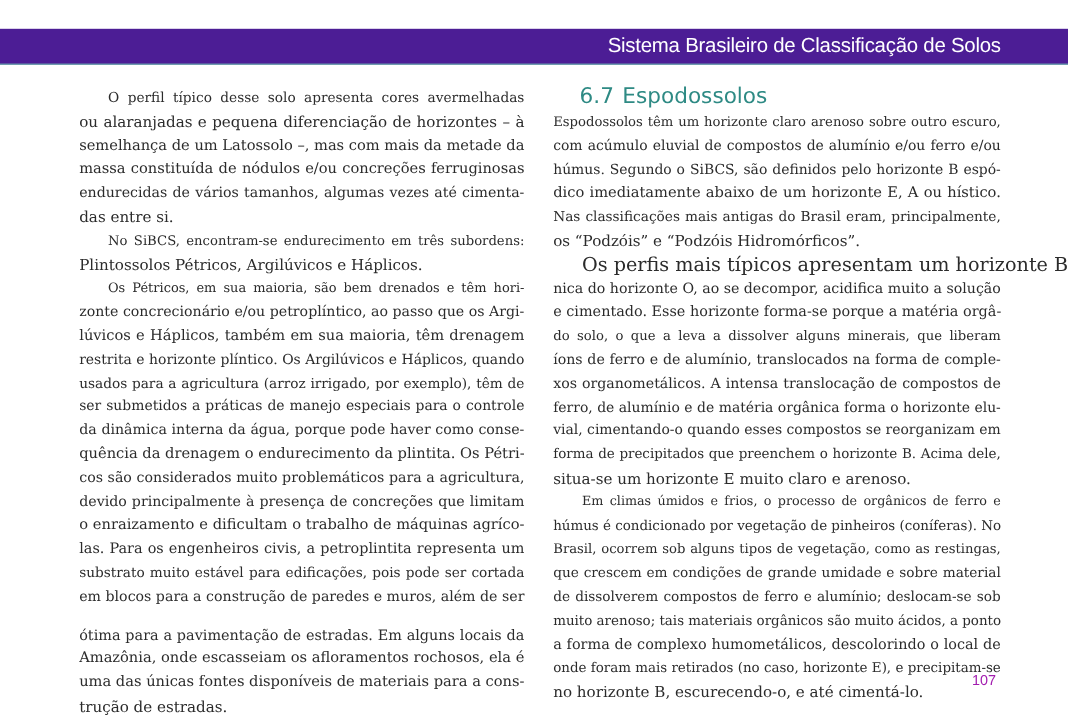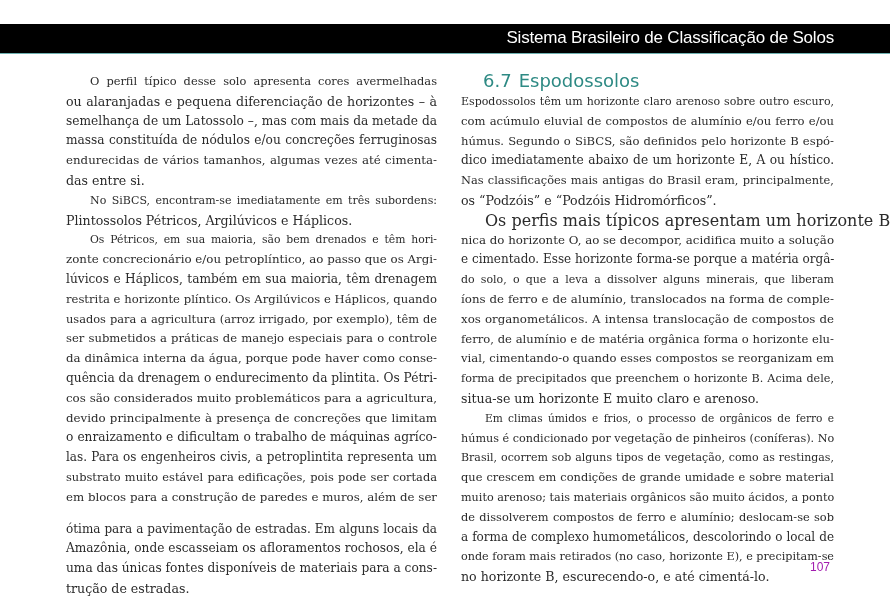--- a/index.html
+++ b/index.html
@@ -82,35 +82,35 @@
       left: 810px;
       top: 560px;
       font-family: "Liberation Sans", "DejaVu Sans", sans-serif;
       font-size: 12px;
       color: #a21caf;
     }
   </style>
 </head>
 <body>
 
-<div class="header-band" style="background: #000000;">
+<div class="header-band" style="background: #4c1d95;">
   <span class="header-title">Sistema Brasileiro de Classificação de Solos</span>
 </div>
 
 <div class="column col-left">
   <div>
       <span class="line indent" style="display: block; font-size: 11.4px;">O perfil típico desse solo apresenta cores avermelhadas</span>
       <span class="line" style="display: block;">ou alaranjadas e pequena diferenciação de horizontes – à</span>
       <span class="line" style="display: block; font-size: 12.2px;">semelhança de um Latossolo –, mas com mais da metade da</span>
       <span class="line" style="display: block; font-size: 12.2px;">massa constituída de nódulos e/ou concreções ferruginosas</span>
       <span class="line" style="display: block; font-size: 11.8px;">endurecidas de vários tamanhos, algumas vezes até cimenta-</span>
       <span class="line last" style="display: block;">das entre si.</span>
     </div>
   <div>
-      <span class="line indent" style="display: block; font-size: 11px;">No SiBCS, encontram-se imediatamente em três subordens:</span>
+      <span class="line indent" style="display: block; font-size: 11px;">No SiBCS, encontram-se endurecimento em três subordens:</span>
       <span class="line last" style="display: block;">Plintossolos Pétricos, Argilúvicos e Háplicos.</span>
     </div>
   <div>
       <span class="line indent" style="display: block; font-size: 10.8px;">Os Pétricos, em sua maioria, são bem drenados e têm hori-</span>
       <span class="line" style="display: block; font-size: 11.8px;">zonte concrecionário e/ou petroplíntico, ao passo que os Argi-</span>
       <span class="line" style="display: block; font-size: 12.2px;">lúvicos e Háplicos, também em sua maioria, têm drenagem</span>
       <span class="line" style="display: block; font-size: 11.6px;">restrita e horizonte plíntico. Os Argilúvicos e Háplicos, quando</span>
       <span class="line" style="display: block; font-size: 11.4px;">usados para a agricultura (arroz irrigado, por exemplo), têm de</span>
       <span class="line" style="display: block; font-size: 11.6px;">ser submetidos a práticas de manejo especiais para o controle</span>
       <span class="line" style="display: block; font-size: 11.8px;">da dinâmica interna da água, porque pode haver como conse-</span>
@@ -150,21 +150,21 @@
       <span class="line" style="display: block; font-size: 11.6px;">ferro, de alumínio e de matéria orgânica forma o horizonte elu-</span>
       <span class="line" style="display: block; font-size: 11.6px;">vial, cimentando-o quando esses compostos se reorganizam em</span>
       <span class="line" style="display: block; font-size: 11.2px;">forma de precipitados que preenchem o horizonte B. Acima dele,</span>
       <span class="line last" style="display: block;">situa-se um horizonte E muito claro e arenoso.</span>
     </div>
   <div>
       <span class="line indent" style="display: block; font-size: 10.6px;">Em climas úmidos e frios, o processo de orgânicos de ferro e</span>
       <span class="line" style="display: block; font-size: 11.2px;">húmus é condicionado por vegetação de pinheiros (coníferas). No</span>
       <span class="line" style="display: block; font-size: 11px;">Brasil, ocorrem sob alguns tipos de vegetação, como as restingas,</span>
       <span class="line" style="display: block; font-size: 11.4px;">que crescem em condições de grande umidade e sobre material</span>
+      <span class="line" style="display: block; font-size: 11.4px;">de dissolverem compostos de ferro e alumínio; deslocam-se sob</span>
       <span class="line" style="display: block; font-size: 11.2px;">muito arenoso; tais materiais orgânicos são muito ácidos, a ponto</span>
-      <span class="line" style="display: block; font-size: 11.4px;">de dissolverem compostos de ferro e alumínio; deslocam-se sob</span>
       <span class="line" style="display: block; font-size: 12px;">a forma de complexo humometálicos, descolorindo o local de</span>
       <span class="line" style="display: block; font-size: 11.2px;">onde foram mais retirados (no caso, horizonte E), e precipitam-se</span>
       <span class="line last" style="display: block;">no horizonte B, escurecendo-o, e até cimentá-lo.</span>
     </div>
 </div>
 
 <div class="page-number">107</div>
 
 </body></html>

